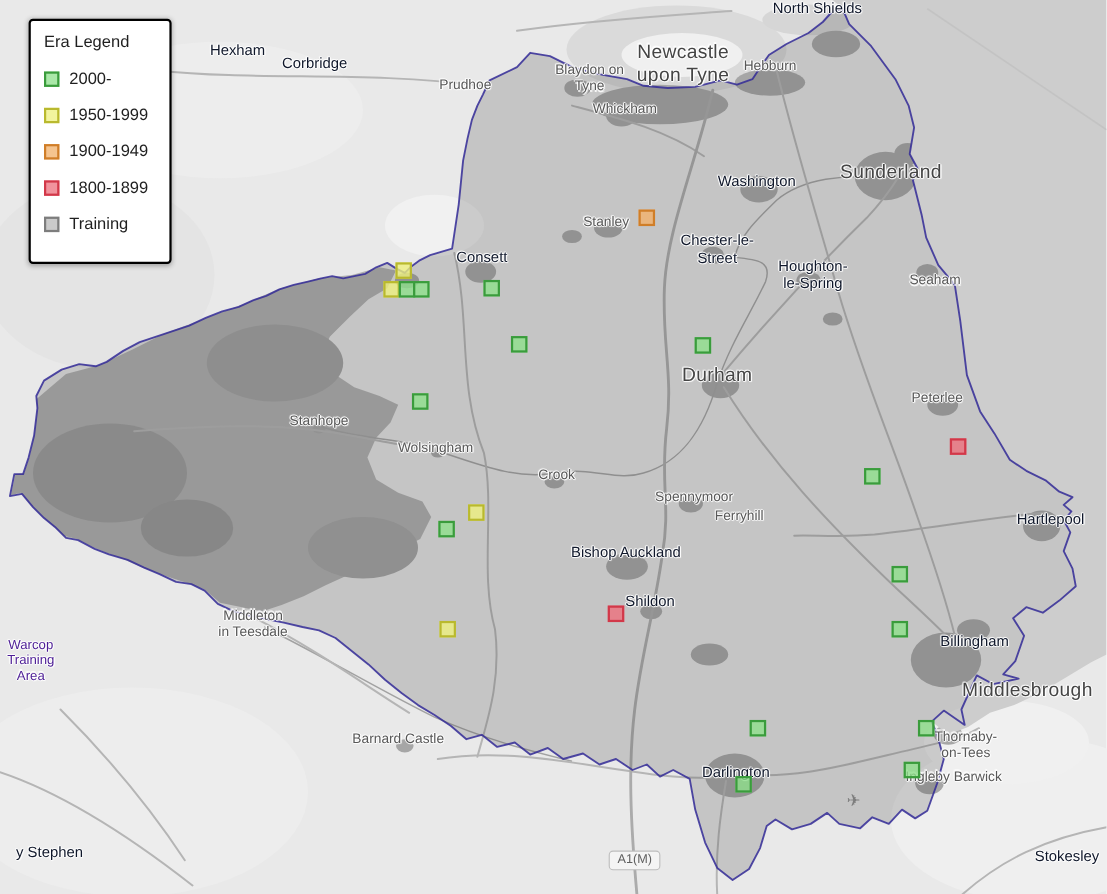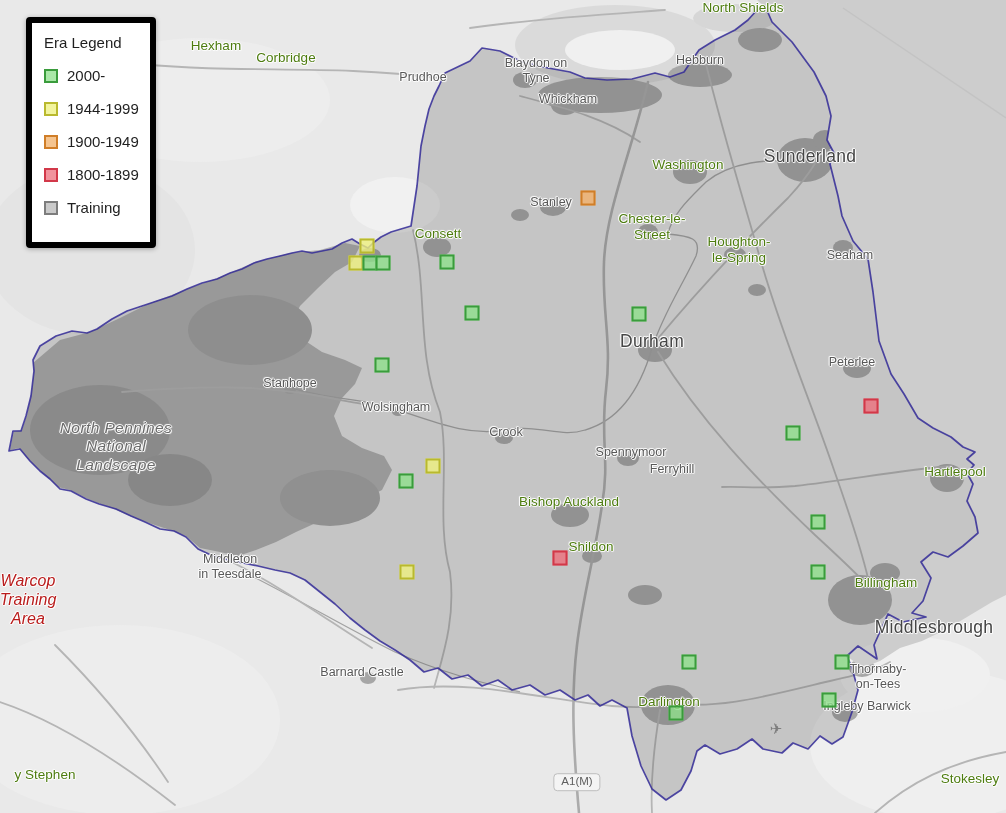--- a/index.html
+++ b/index.html
@@ -12,39 +12,39 @@
   .labels-layer,.markers-layer{position:absolute;left:0;top:0;width:100%;height:100%;}
   .maplabel{
     position:absolute;transform:translate(-50%,-50%);
     text-align:center;white-space:pre-line;line-height:1.18;color:#555;
     text-shadow:1px 0 0 rgba(255,255,255,.8),-1px 0 0 rgba(255,255,255,.8),
       0 1px 0 rgba(255,255,255,.8),0 -1px 0 rgba(255,255,255,.8),
       1px 1px 1px rgba(255,255,255,.8),-1px -1px 1px rgba(255,255,255,.8);
     pointer-events:none;
   }
   .city-lg{font-size:17.5px;color:#454545;letter-spacing:.3px;}
-  .city{font-size:13.5px;color:#4d7c0f;}
+  .city{font-size:13.5px;color:#0f172a;}
   .town{font-size:12.5px;color:#585858;}
   .area{font-size:15.5px;font-style:italic;color:#6b6b6b;letter-spacing:.4px;}
-  .small-italic{font-size:16px;font-style:italic;color:#b91c1c;}
+  .small-italic{font-size:12px;color:#4c1d95;}
   .airport{font-size:15px;color:#7d7d7d;text-shadow:none;}
   .road-badge{
     font-size:11.5px;color:#5f5f5f;background:#f4f4f4;
     border:1px solid #bdbdbd;border-radius:4px;padding:1px 7px;
     text-shadow:none;white-space:nowrap;
   }
   
   .marker{
     position:absolute;width:15px;height:15px;box-sizing:border-box;
     border:2px solid #444;transform:translate(-50%,-50%);
   }
   
   .legend{
     position:absolute;left:26px;top:17px;width:130px;box-sizing:border-box;
-    background:#fff;border:6px solid #000000;border-radius:4px;
+    background:#fff;border:2px solid #000000;border-radius:4px;
     box-shadow:0 1px 5px rgba(0,0,0,.3);padding:9px 28px 10px 12px;z-index:40;
   }
   .legend-title{font-size:15px;color:#1f1f1f;margin:2px 0 8px 0;}
   .legend-row{display:flex;align-items:center;margin:16px 0;}
   .swatch{width:14px;height:14px;box-sizing:border-box;border:2px solid #444;flex:0 0 14px;margin-right:9px;}
   .legend-label{font-size:15px;color:#1f1f1f;white-space:nowrap;}
 </style>
 </head>
 <body>
 
@@ -136,43 +136,42 @@
          772,22 792,42 814,72 826,96 831,116 827,140 834,153 830,164 838,196 842,216 853,241 868,259 873,292 879,341 891,374 904,394 918,418 933,428 951,437 963,447 975,452 967,459 974,465 967,473 973,484 967,501 975,517 978,533
          963,546 948,557 933,552 921,562 931,578 923,601 912,613 926,617 903,622 888,614 874,645 877,659 858,646 847,656
          852,668 858,690 852,712 843,737 832,744 820,736 808,749 793,743 782,753 763,749 752,739 737,749 720,754 705,745 697,751 691,771 681,790 666,800 652,789 641,766 632,736 627,708
          612,700 600,706 588,695 575,700 560,690 545,695 530,685 512,690 498,680 482,686 468,675 452,679 438,668 424,672 410,660 395,650 380,641 365,630 350,618 335,604 320,592 305,580 290,573 275,570 258,566 243,563 228,560 213,556 198,549 186,537 174,531 160,529 145,522 131,516 116,509 99,504 86,499 71,491 60,489 50,479 40,471 30,461 20,449 9,451 13,431 21,431 26,416 31,396 34,371 33,360
          40,346 56,336 72,331 87,333 97,329 112,319 127,311 142,306 157,301 172,296 187,289 202,283 217,279 230,273 242,269 254,263 267,259 280,256 292,253 302,251 312,253 322,251 332,249 342,243 352,239 360,244 368,248 373,243 381,237 391,232 401,229 411,226
          414,206 417,186 419,166 421,146 425,126 429,109 434,96 439,86 Z"></path>
   </svg>
 
   <div class="labels-layer">
       <div class="maplabel city" style="left: 743px; top: 8px;">North Shields</div>
+      <div class="maplabel city-lg" style="left: 621px; top: 57px;">Newcastle
+upon Tyne</div>
       <div class="maplabel city" style="left: 216px; top: 46px;">Hexham</div>
       <div class="maplabel city" style="left: 286px; top: 58px;">Corbridge</div>
       <div class="maplabel town" style="left: 423px; top: 77px;">Prudhoe</div>
       <div class="maplabel town" style="left: 536px; top: 71px;">Blaydon on
 Tyne</div>
       <div class="maplabel town" style="left: 568px; top: 99px;">Whickham</div>
       <div class="maplabel town" style="left: 700px; top: 60px;">Hebburn</div>
       <div class="maplabel city-lg" style="left: 810px; top: 156px;">Sunderland</div>
       <div class="maplabel city" style="left: 688px; top: 165px;">Washington</div>
       <div class="maplabel town" style="left: 551px; top: 202px;">Stanley</div>
       <div class="maplabel city" style="left: 652px; top: 227px;">Chester-le-
 Street</div>
       <div class="maplabel city" style="left: 739px; top: 250px;">Houghton-
 le-Spring</div>
       <div class="maplabel town" style="left: 850px; top: 255px;">Seaham</div>
       <div class="maplabel city" style="left: 438px; top: 234px;">Consett</div>
       <div class="maplabel city-lg" style="left: 652px; top: 341px;">Durham</div>
       <div class="maplabel town" style="left: 852px; top: 362px;">Peterlee</div>
       <div class="maplabel town" style="left: 290px; top: 383px;">Stanhope</div>
       <div class="maplabel town" style="left: 396px; top: 407px;">Wolsingham</div>
-      <div class="maplabel area" style="left: 116px; top: 446px;">North Pennines
-National
-Landscape</div>
       <div class="maplabel town" style="left: 506px; top: 432px;">Crook</div>
       <div class="maplabel city" style="left: 955px; top: 472px;">Hartlepool</div>
       <div class="maplabel town" style="left: 631px; top: 452px;">Spennymoor</div>
       <div class="maplabel town" style="left: 672px; top: 469px; text-align: right;">Ferryhill</div>
       <div class="maplabel city" style="left: 569px; top: 502px;">Bishop Auckland</div>
       <div class="maplabel city" style="left: 591px; top: 547px;">Shildon</div>
       <div class="maplabel town" style="left: 230px; top: 567px;">Middleton
 in Teesdale</div>
       <div class="maplabel small-italic" style="left: 28px; top: 600px;">Warcop
 Training
@@ -216,21 +215,21 @@
 
   <div class="legend">
     <div class="legend-title">Era Legend</div>
     <div id="legend-items">
         <div class="legend-row">
           <span class="swatch" style="border-color: rgb(58, 156, 60); background-color: rgba(142, 224, 139, 0.75);"></span>
           <span class="legend-label">2000-</span>
         </div>
         <div class="legend-row">
           <span class="swatch" style="border-color: rgb(185, 185, 46); background-color: rgba(238, 240, 126, 0.75);"></span>
-          <span class="legend-label">1944-1999</span>
+          <span class="legend-label">1950-1999</span>
         </div>
         <div class="legend-row">
           <span class="swatch" style="border-color: rgb(208, 126, 40); background-color: rgba(242, 176, 106, 0.75);"></span>
           <span class="legend-label">1900-1949</span>
         </div>
         <div class="legend-row">
           <span class="swatch" style="border-color: rgb(210, 56, 73); background-color: rgba(236, 111, 124, 0.75);"></span>
           <span class="legend-label">1800-1899</span>
         </div>
         <div class="legend-row">

